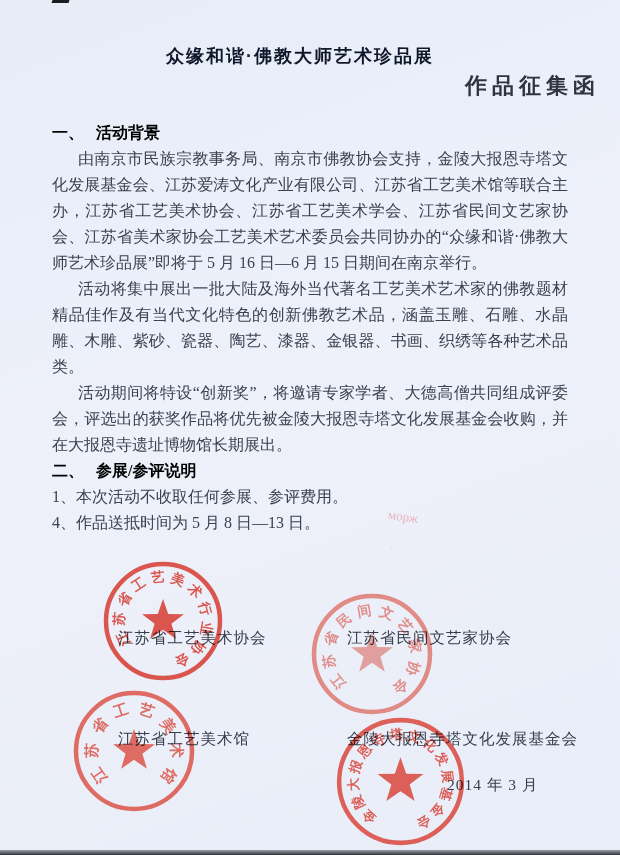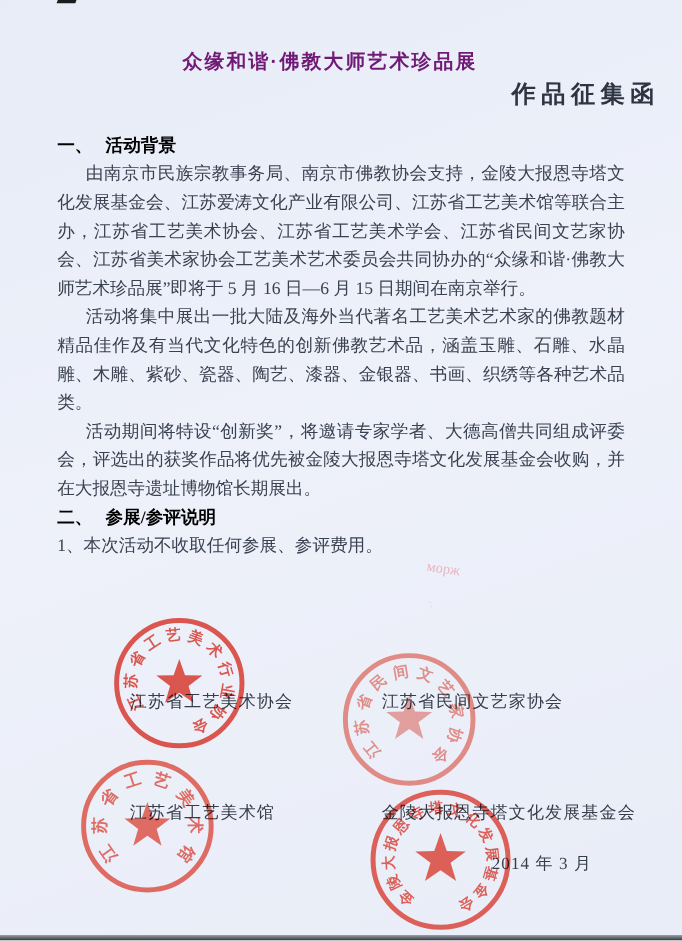--- a/index.html
+++ b/index.html
@@ -6,21 +6,21 @@
   body{
     width:620px;height:855px;overflow:hidden;position:relative;
     background:linear-gradient(160deg,#e7ecf7 0%,#eef1fa 45%,#e9edf7 100%);
     font-family:"Liberation Serif","DejaVu Serif",serif;
     color:#3a4150;
   }
   .page{position:absolute;inset:0;}
   .doc-title{
     position:absolute;top:44px;left:0;width:600px;text-align:center;
     font-family:"Liberation Sans","DejaVu Sans",sans-serif;
-    font-size:18px;font-weight:bold;letter-spacing:2px;color:#701a75;
+    font-size:18px;font-weight:bold;letter-spacing:2px;color:#0f172a;
   }
   .doc-subtitle{
     position:absolute;top:71px;left:0;width:600px;text-align:right;
     font-family:"Liberation Sans","DejaVu Sans",sans-serif;
     font-size:22px;font-weight:bold;letter-spacing:5px;color:#2e3542;
   }
   .body-text{
     position:absolute;top:120px;left:52px;width:516px;
     font-size:16px;line-height:26px;text-align:justify;
     text-justify:inter-character;color:#3a4150;
@@ -70,20 +70,21 @@
     <div class="sec-heading">
       <span class="num">一、</span><span>活动背景</span>
     </div>
     <p>由南京市民族宗教事务局、南京市佛教协会支持，金陵大报恩寺塔文化发展基金会、江苏爱涛文化产业有限公司、江苏省工艺美术馆等联合主办，江苏省工艺美术协会、江苏省工艺美术学会、江苏省民间文艺家协会、江苏省美术家协会工艺美术艺术委员会共同协办的“众缘和谐·佛教大师艺术珍品展”即将于 5 月 16 日—6 月 15 日期间在南京举行。</p>
     <p>活动将集中展出一批大陆及海外当代著名工艺美术艺术家的佛教题材精品佳作及有当代文化特色的创新佛教艺术品，涵盖玉雕、石雕、水晶雕、木雕、紫砂、瓷器、陶艺、漆器、金银器、书画、织绣等各种艺术品类。</p>
     <p>活动期间将特设“创新奖”，将邀请专家学者、大德高僧共同组成评委会，评选出的获奖作品将优先被金陵大报恩寺塔文化发展基金会收购，并在大报恩寺遗址博物馆长期展出。</p>
     <div class="sec-heading">
       <span class="num">二、</span><span>参展/参评说明</span>
     </div>
     <p class="item">1、本次活动不收取任何参展、参评费用。</p>
+    <p class="item">4、作品送抵时间为 5 月 8 日—13 日。</p>
   </div>
 
   <div class="smudge" style="left:388px;top:509px;">морж</div>
   <div class="smudge faint" style="left:390px;top:543px;">:</div>
 
   <div class="sig-label" style="left:82px;top:628px;">江苏省工艺美术协会</div>
   <div class="sig-label" style="left:311px;top:628px;text-align:right;">江苏省民间文艺家协会</div>
   <div class="sig-label" style="left:82px;top:729px;">江苏省工艺美术馆</div>
   <div class="sig-label" style="left:311px;top:729px;">金陵大报恩寺塔文化发展基金会</div>
 

